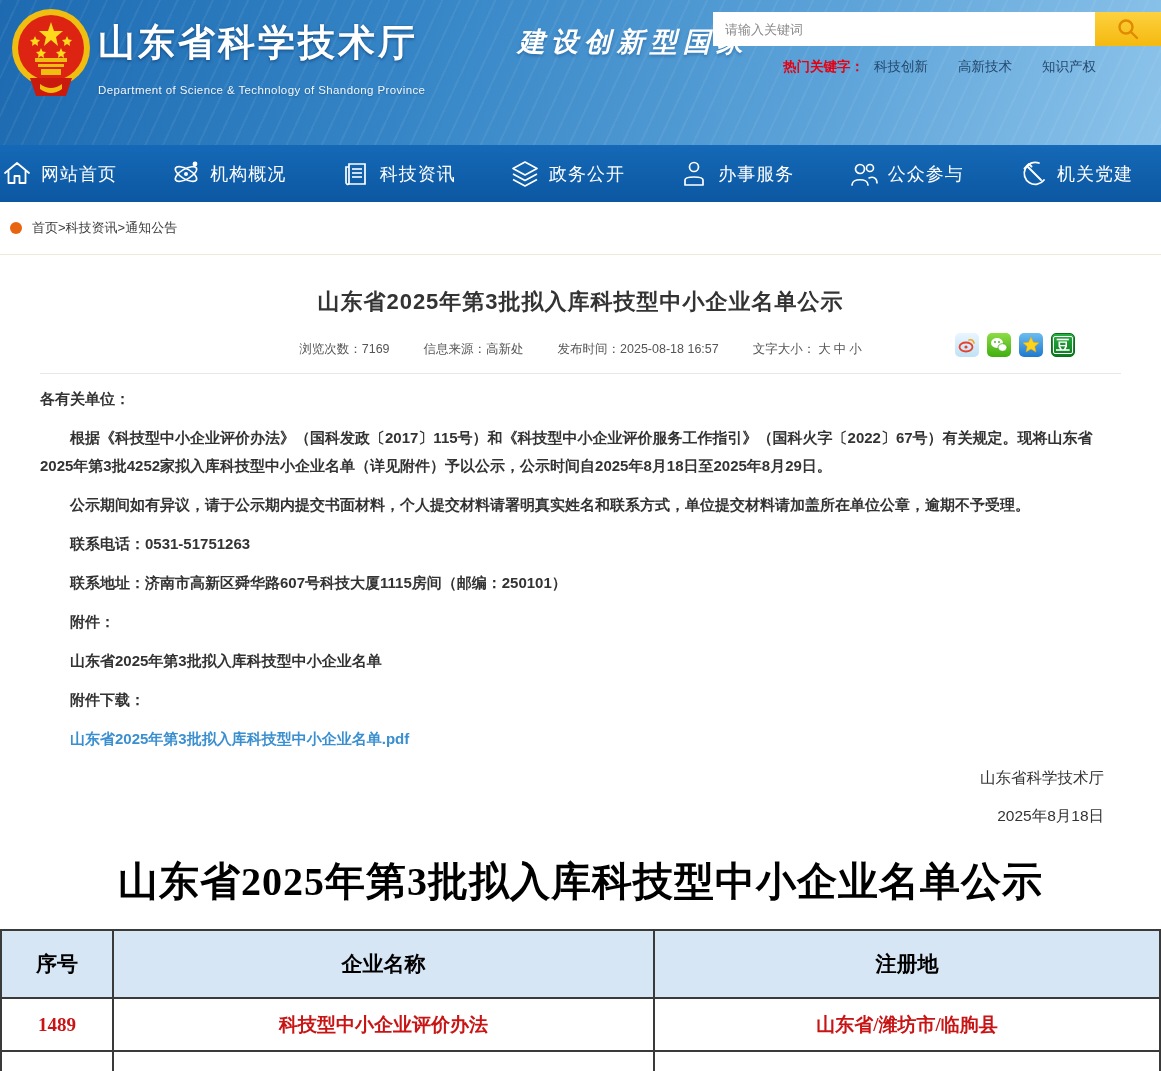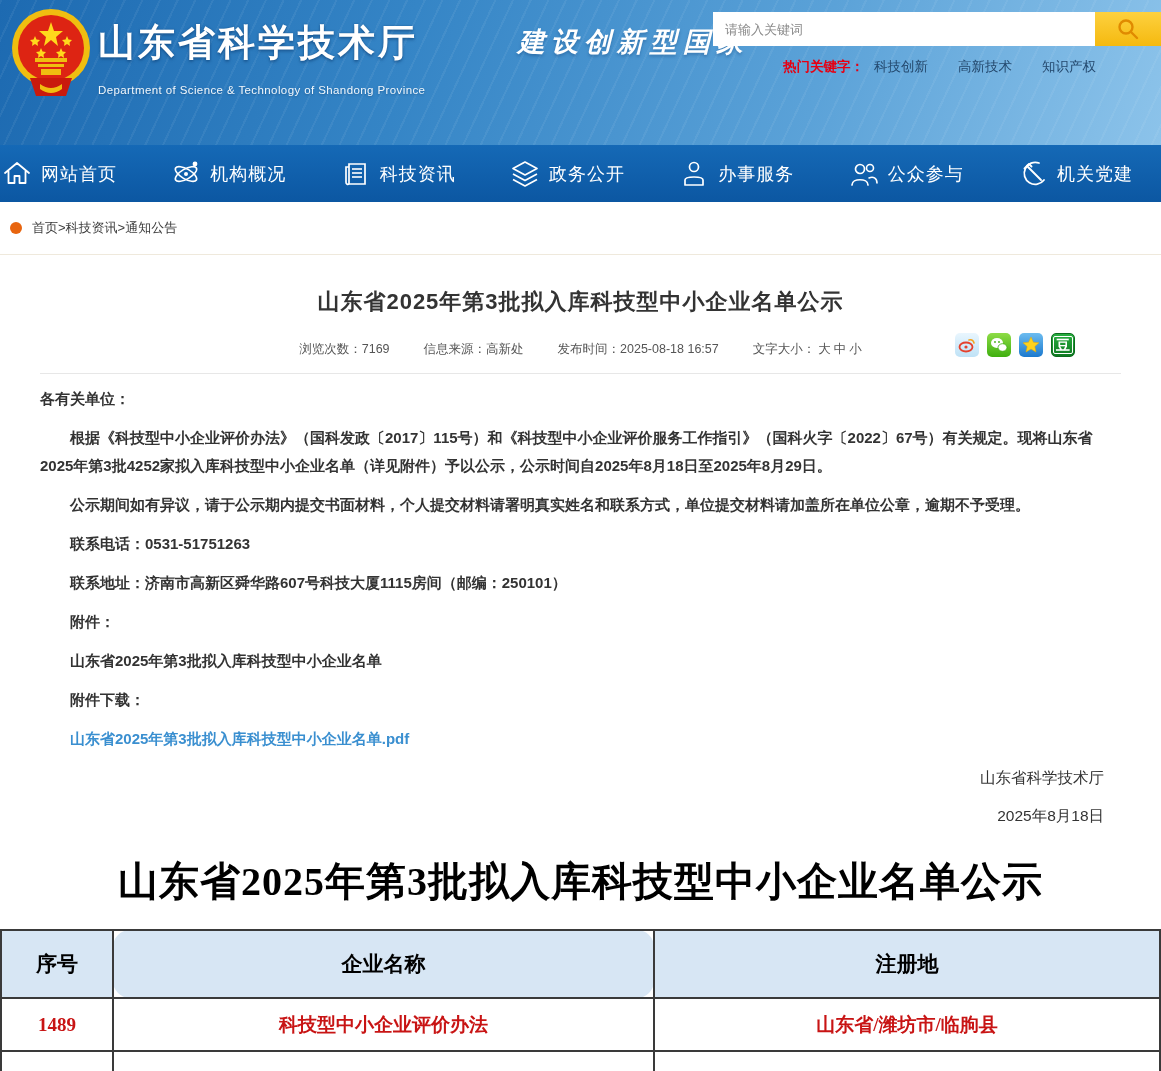--- a/index.html
+++ b/index.html
@@ -79,21 +79,21 @@
 
   
   .list-title { margin-top:24px; text-align:center; font-family:"Liberation Serif", serif;
     font-weight:bold; font-size:40px; color:#000; letter-spacing:1px; }
   .list-table { width:100%; margin-top:20px; border-collapse:collapse;
     font-family:"Liberation Serif", serif; }
   .list-table th, .list-table td { border:2px solid #3a3a3a; text-align:center; }
   .list-table th { height:68px; background:#d7e6f4; font-size:21px; color:#000; font-weight:bold; }
   .list-table td { height:53px; font-size:19px; font-weight:bold; color:#c81414; }
   .col-no { width:112px; }
-  .col-name { width:541px;border-radius:17px; }
+  .col-name { width:541px; }
   .stub td { height:30px; }
 </style>
 </head>
 <body>
 
 <header class="site-header">
   <svg class="emblem" viewBox="0 0 82 96">
     <circle cx="41" cy="42" r="39" fill="#f0be10"></circle>
     <circle cx="41" cy="42" r="33" fill="#dd2413"></circle>
     <polygon fill="#ffd91c" points="41,16 44,25 53,25 46,31 48,40 41,34 34,40 36,31 29,25 38,25"></polygon>

